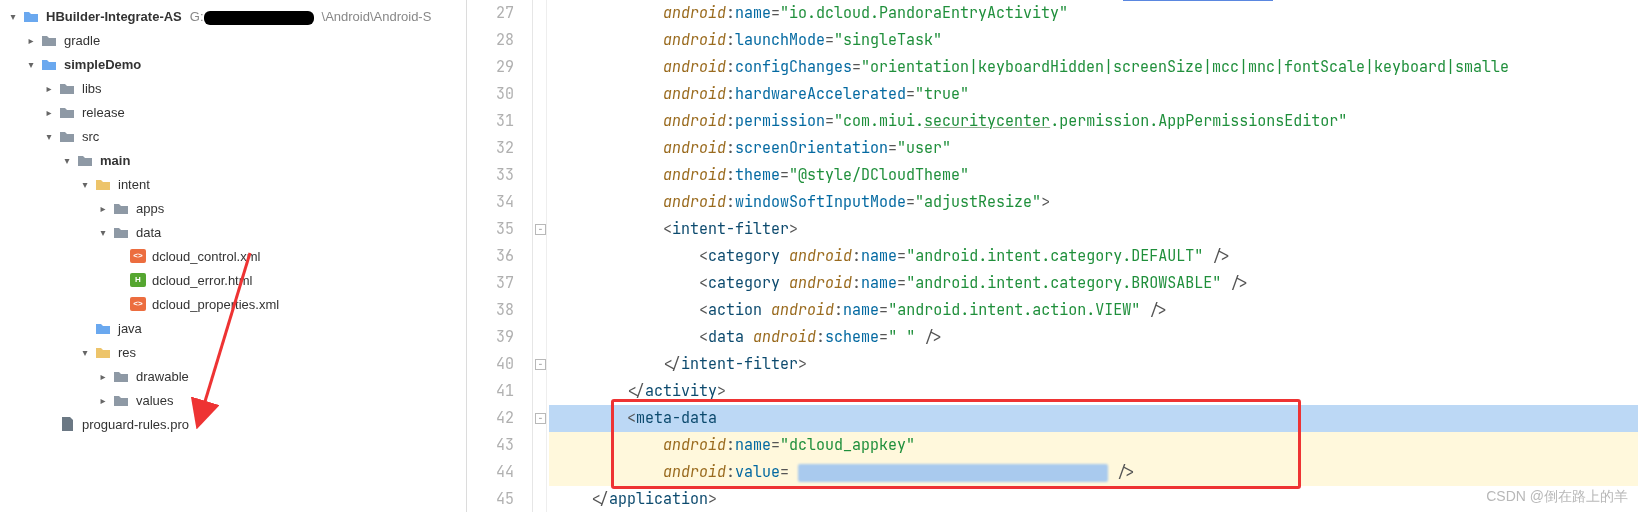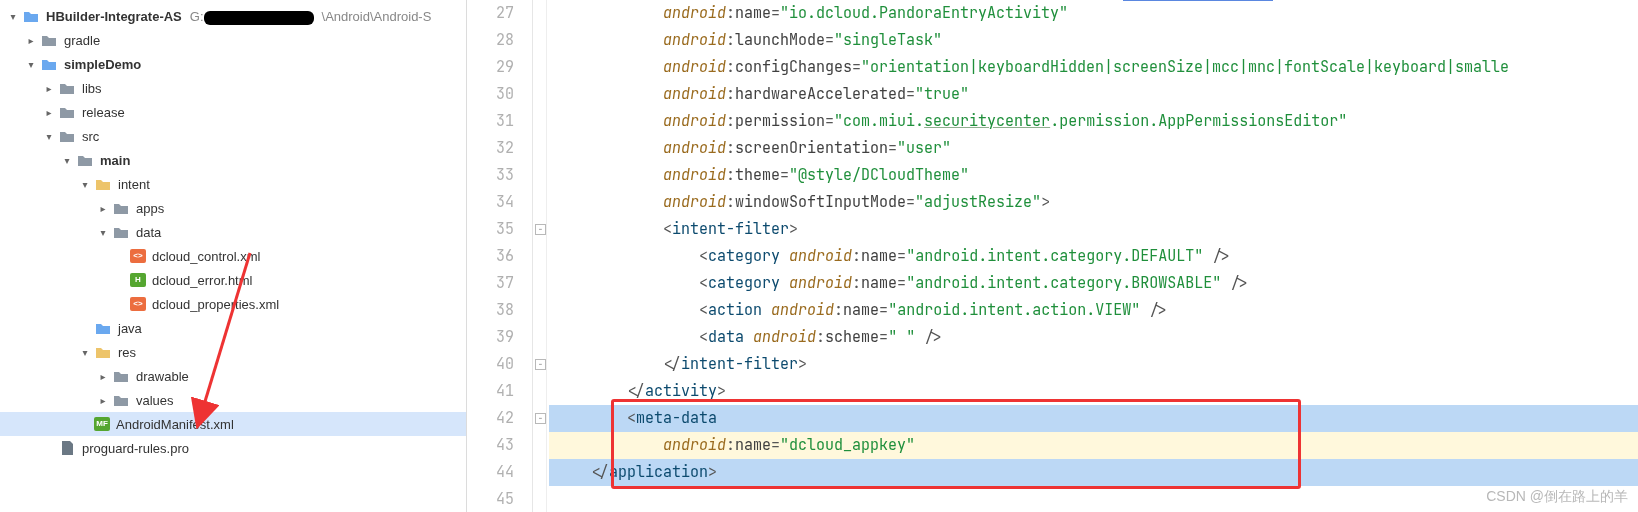--- a/index.html
+++ b/index.html
@@ -92,21 +92,21 @@
   .cl {
     height:27px; line-height:27px; white-space:pre; padding-left:6px;
   }
   .cl.hl { background:#fff8dc; }
   .sel-bg {
     position:absolute; background:#bcd8f5; z-index:0;
   }
   .code .cl > * { position:relative; z-index:1; }
   .tag { color:#0c4a6e; }
   .ns { color:#9a6b1f; font-style:italic;margin-top:22px; }
-  .attr { color:#404040; }
+  .attr { color:#0369a1; }
   .str { color:#1f8f3b; }
   .str-u { color:#1f8f3b; text-decoration:underline; text-decoration-color:#8fae8f;}
   .delim { color:#555; }
   .red-box {
     position:absolute; border:3px solid #e33; border-radius:3px;
     pointer-events:none; z-index:5;
   }
   .tab-ind {
     position:absolute; top:-2px; right:365px; width:150px; height:3px;
     background:#5a87e0;
@@ -298,26 +298,20 @@
       <span class="indent" style="width:90px"></span>
       <span class="chev">▸</span>
       <span class="ficon folder">
           <svg width="16" height="14" viewBox="0 0 16 14">
             <path d="M1 3h5l2 2h7v8H1z"></path>
           </svg>
         </span>
       <span class="lbl">values</span>
     </div>
 
-    <div class="tree-row selected">
-      <span class="indent" style="width:72px"></span>
-      <span class="chev empty">▸</span>
-      <span class="ficon file-mf">MF</span>
-      <span class="lbl">AndroidManifest.xml</span>
-    </div>
 
 
     <div class="tree-row">
       <span class="indent" style="width:36px"></span>
       <span class="chev empty">▸</span>
       <span class="ficon file-txt">
           <svg width="14" height="16" viewBox="0 0 14 16">
             <path d="M2 1h8l3 3v11H2z"></path>
           </svg>
         </span>
@@ -378,20 +372,21 @@
       <div class="cl">            <span class="ns">android</span><span class="delim">:</span><span class="attr">windowSoftInputMode</span><span class="delim">=</span><span class="str">"</span><span class="str">adjustResize</span><span class="str">"</span><span class="delim">&gt;</span></div>
       <div class="cl">            <span class="delim">&lt;</span><span class="tag">intent-filter</span><span class="delim">&gt;</span></div>
       <div class="cl">                <span class="delim">&lt;</span><span class="tag">category</span> <span class="ns">android</span><span class="delim">:</span><span class="attr">name</span><span class="delim">=</span><span class="str">"</span><span class="str">android.intent.category.DEFAULT</span><span class="str">"</span> <span class="delim">/&gt;</span></div>
       <div class="cl">                <span class="delim">&lt;</span><span class="tag">category</span> <span class="ns">android</span><span class="delim">:</span><span class="attr">name</span><span class="delim">=</span><span class="str">"</span><span class="str">android.intent.category.BROWSABLE</span><span class="str">"</span> <span class="delim">/&gt;</span></div>
       <div class="cl">                <span class="delim">&lt;</span><span class="tag">action</span> <span class="ns">android</span><span class="delim">:</span><span class="attr">name</span><span class="delim">=</span><span class="str">"</span><span class="str">android.intent.action.VIEW</span><span class="str">"</span> <span class="delim">/&gt;</span></div>
       <div class="cl">                <span class="delim">&lt;</span><span class="tag">data</span> <span class="ns">android</span><span class="delim">:</span><span class="attr">scheme</span><span class="delim">=</span><span class="str">"</span><span class="str"> </span><span class="str">"</span> <span class="delim">/&gt;</span></div>
       <div class="cl">            <span class="delim">&lt;/</span><span class="tag">intent-filter</span><span class="delim">&gt;</span></div>
       <div class="cl">        <span class="delim">&lt;/</span><span class="tag">activity</span><span class="delim">&gt;</span></div>
       <div class="cl">        <span class="delim">&lt;</span><span class="tag">meta-data</span></div>
       <div class="cl hl">            <span class="ns">android</span><span class="delim">:</span><span class="attr">name</span><span class="delim">=</span><span class="str">"</span><span class="str">dcloud_appkey</span><span class="str">"</span></div>
+      <div class="cl hl">            <span class="ns">android</span><span class="delim">:</span><span class="attr">value</span><span class="delim">=</span> <span class="value-blur"></span> <span class="delim">/&gt;</span></div>
       <div class="cl">    <span class="delim">&lt;/</span><span class="tag">application</span><span class="delim">&gt;</span></div>
     </div>
 
     <div class="red-box" style="left:144px; top:399px; width:690px; height:90px;"></div>
   </div>
 </div>
 
 <div class="watermark">CSDN @倒在路上的羊</div>
 
 </body></html>

